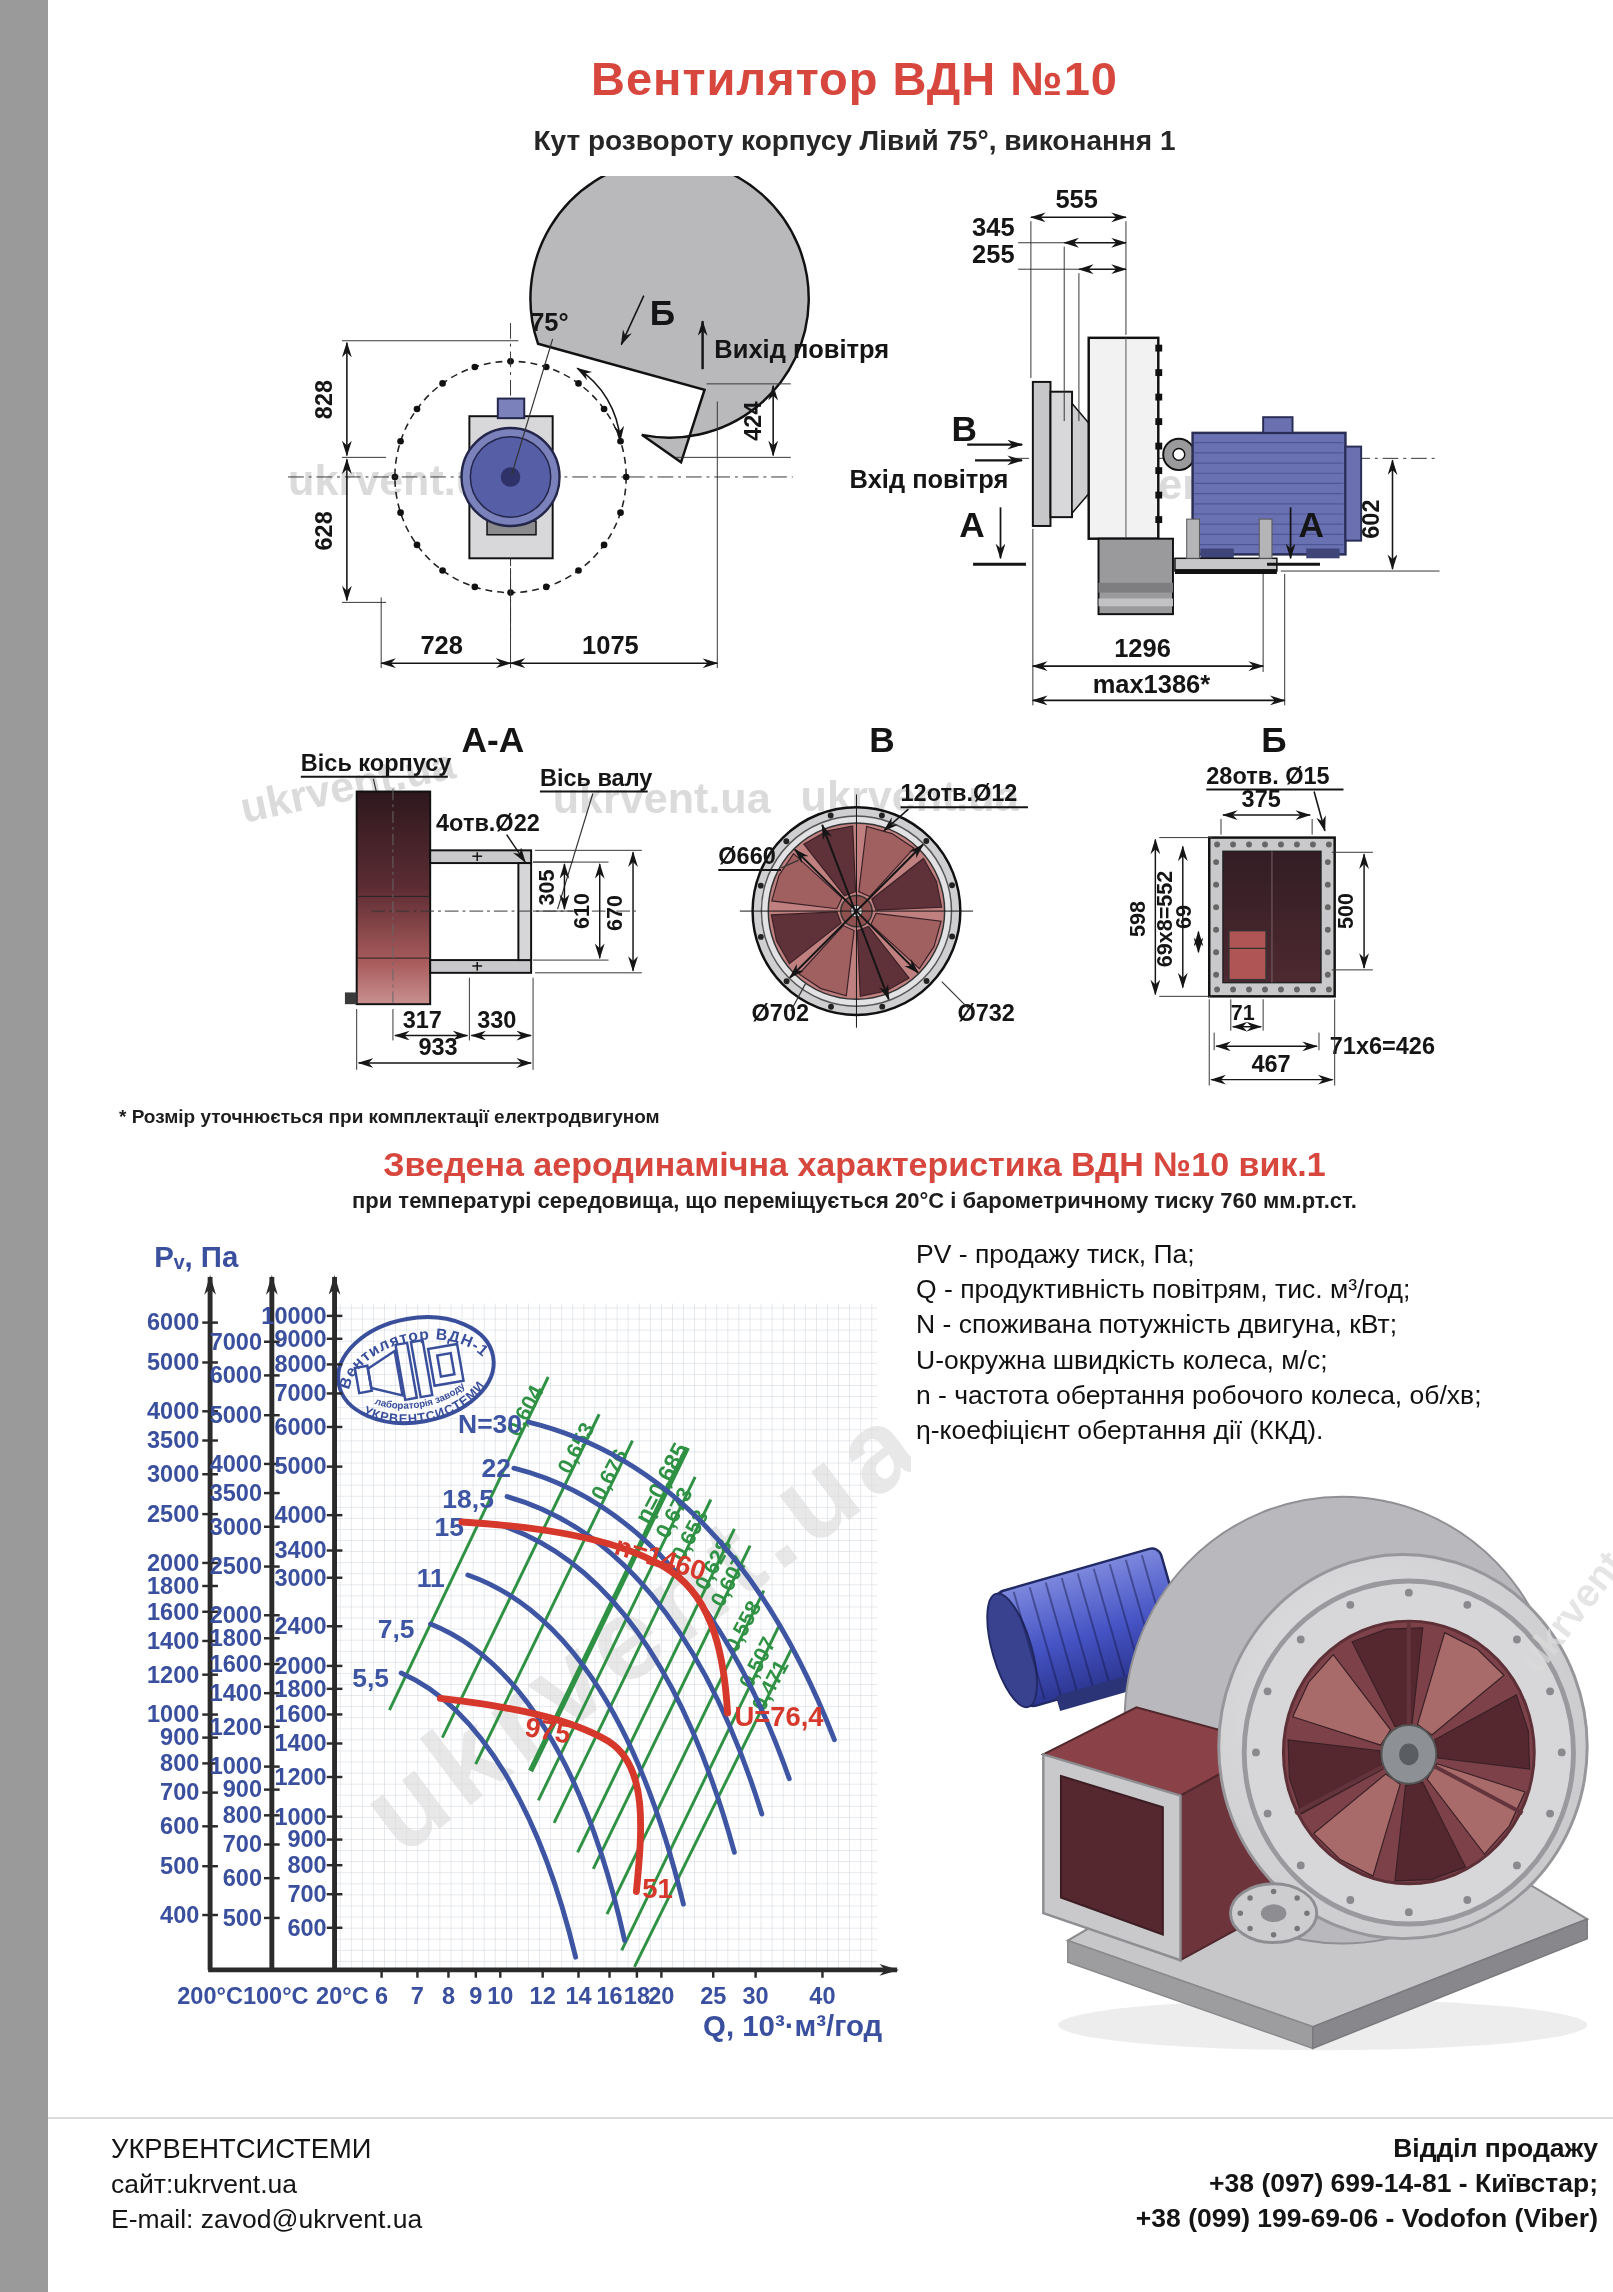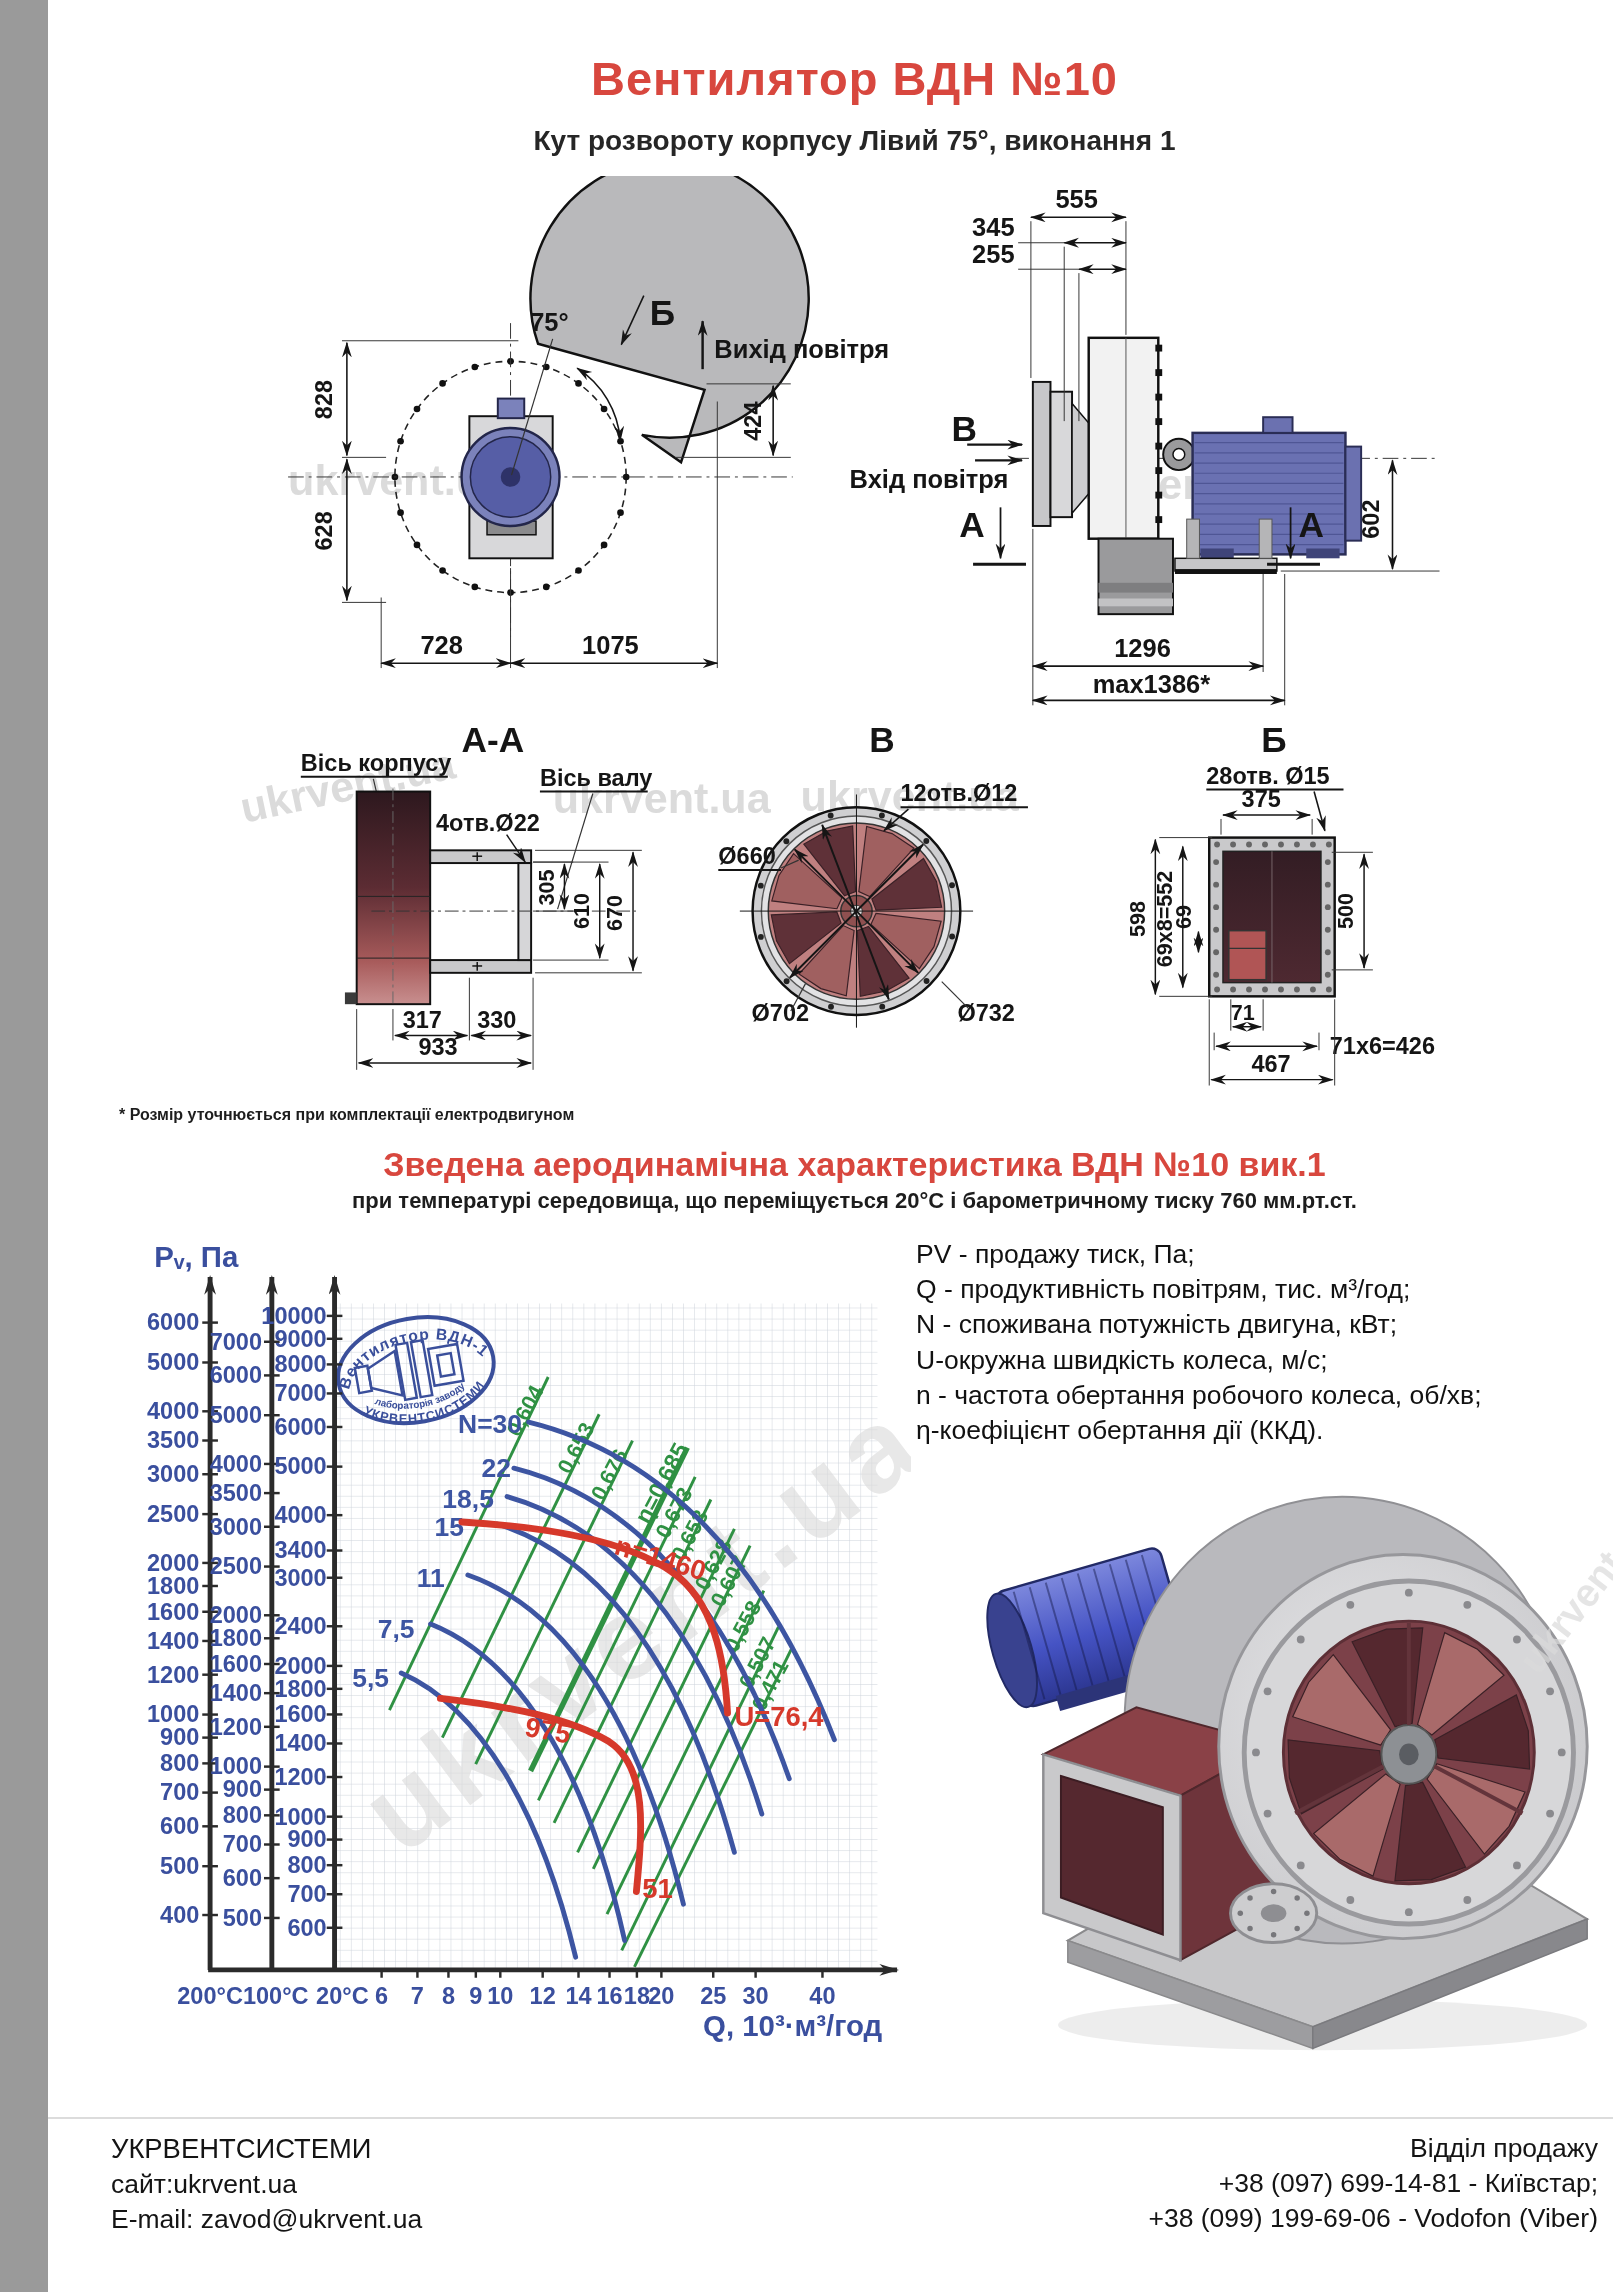--- a/index.html
+++ b/index.html
@@ -2,33 +2,33 @@
 <html><head>
 <meta charset="utf-8">
 <style>
   html,body{margin:0;padding:0;background:#9a9a9a;}
   .page{position:relative;width:1613px;height:2293px;background:#ffffff;overflow:hidden;
         font-family:"Liberation Sans","DejaVu Sans",sans-serif;margin-left:48px;}
   .title{position:absolute;top:51px;left:0;width:100%;text-align:center;
          font-size:47px;font-weight:bold;color:#d8473e;letter-spacing:1px;}
   .subtitle{position:absolute;top:125px;left:0;width:100%;text-align:center;
          font-size:28px;font-weight:bold;color:#262626;}
-  .note{position:absolute;top:1106px;left:71px;font-size:16px;font-weight:bold;color:#1d1d1d;}
+  .note{position:absolute;top:1106px;left:71px;font-size:19px;font-weight:bold;color:#1d1d1d;}
   .aero-title{position:absolute;top:1145px;left:0;width:100%;text-align:center;
          font-size:34px;font-weight:bold;color:#d8473e;}
   .aero-sub{position:absolute;top:1188px;left:0;width:100%;text-align:center;
          font-size:22px;font-weight:bold;color:#1d1d1d;}
   .legend{position:absolute;top:1237px;left:868px;width:706px;font-size:26.5px;color:#111;line-height:1.33;}
   .legend div{white-space:nowrap;}
   .footer-rule{position:absolute;top:2117px;left:0;width:100%;height:0;border-top:2px solid #dcdcdc;}
   .footer{position:absolute;top:2131px;left:0;width:100%;box-sizing:border-box;
           padding:0 63px;display:flex;justify-content:space-between;color:#141414;}
   .f-left{font-size:26.5px;line-height:1.32;text-align:left;}
   .f-left .co{font-size:27.4px;}
-  .f-right{font-size:26.5px;line-height:1.32;text-align:right;}
+  .f-right{font-size:26.5px;line-height:1.32;text-align:right;font-weight:bold;}
   svg{position:absolute;}
   
   .dim{font:bold 24px "Liberation Sans","DejaVu Sans",sans-serif;fill:#151515;}
   .dims{font:bold 22px "Liberation Sans","DejaVu Sans",sans-serif;fill:#151515;}
   .lbl{font:bold 26px "Liberation Sans","DejaVu Sans",sans-serif;fill:#151515;}
   .big{font:bold 36px "Liberation Sans","DejaVu Sans",sans-serif;fill:#151515;}
   .ctick{font:bold 24px "Liberation Sans","DejaVu Sans",sans-serif;fill:#3a4f9e;}
   .cxlab{font:bold 30px "Liberation Sans","DejaVu Sans",sans-serif;fill:#3a4f9e;}
   .ncurve{font:bold 27px "Liberation Sans","DejaVu Sans",sans-serif;fill:#3d55a2;}
   .eta{font:bold 22px "Liberation Sans","DejaVu Sans",sans-serif;fill:#2f9143;}

